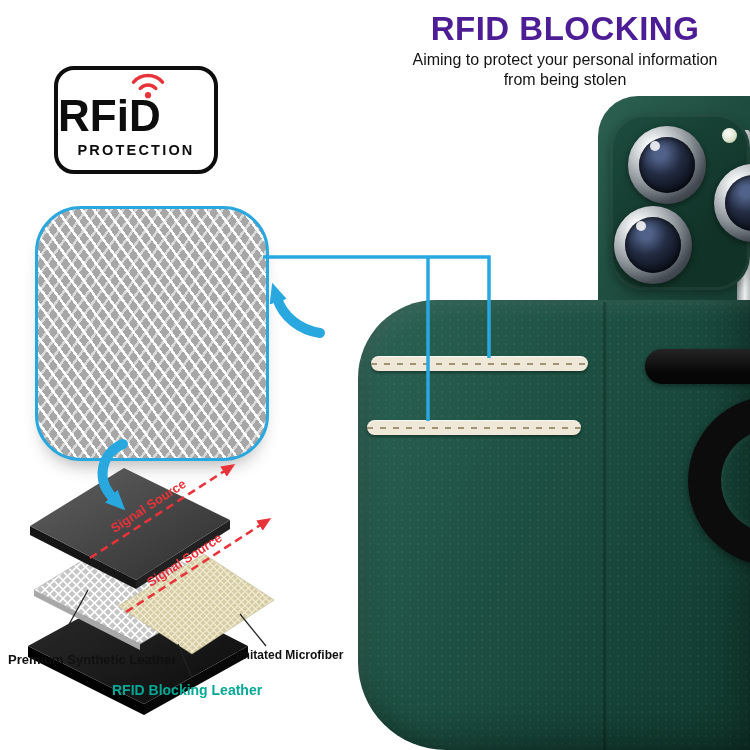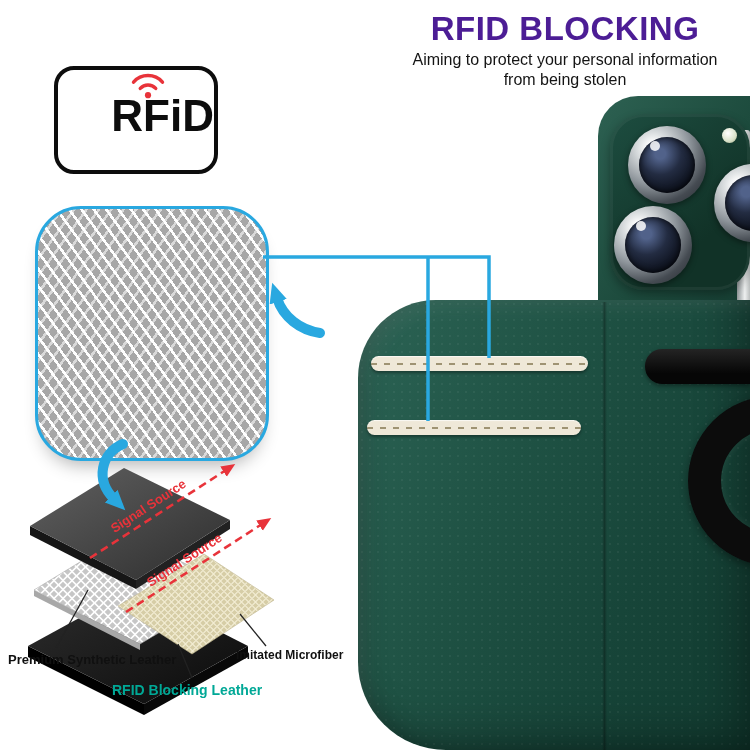--- a/index.html
+++ b/index.html
@@ -17,21 +17,21 @@
     font-size:16px;line-height:20px;color:#141414;z-index:6;
   }
   .subline1{top:50px}.subline2{top:70px}
   
   .rfid-badge{
     position:absolute;left:54px;top:66px;width:156px;height:100px;background:#fff;
     border:4px solid #0d0d0d;border-radius:20px;z-index:6;
   }
   .rfid-wifi{position:absolute;left:70px;top:2px;width:40px;height:27px;}
   .rfid-word{
-    position:absolute;left:0;right:0;top:22px;text-align:right;
+    position:absolute;left:0;right:0;top:22px;text-align:left;
     font-size:44px;font-weight:700;line-height:48px;color:#0d0d0d;
   }
   .rfid-protection{
     position:absolute;left:0;right:0;top:72px;text-align:center;
     font-size:14.5px;font-weight:700;letter-spacing:2.2px;color:#0d0d0d;
   }
   
   .mesh-panel{
     position:absolute;left:35px;top:206px;width:228px;height:249px;z-index:6;
     border:3px solid var(--accent-blue,#29a8e0);border-radius:46px;
@@ -157,20 +157,21 @@
   <div class="subline subline1">Aiming to protect your personal information</div>
   <div class="subline subline2">from being stolen</div>
 
   <div class="rfid-badge">
     <svg class="rfid-wifi" viewBox="0 0 40 28">
       <circle cx="20" cy="24" r="3.2" fill="#e8333a"></circle>
       <path d="M12,17 A11,11 0 0 1 28,17" stroke="#e8333a" stroke-width="3.6" fill="none" stroke-linecap="round"></path>
       <path d="M5,10.5 A20,20 0 0 1 35,10.5" stroke="#e8333a" stroke-width="3.6" fill="none" stroke-linecap="round"></path>
     </svg>
     <div class="rfid-word"><span>RF</span><span>i</span><span>D</span></div>
+    <div class="rfid-protection">PROTECTION</div>
   </div>
 
   <div class="mesh-panel"></div>
 
   <svg class="overlay" width="750" height="750" viewBox="0 0 750 750">
     <defs>
       <marker id="arrB" markerUnits="userSpaceOnUse" markerWidth="30" markerHeight="30" refX="4" refY="9" orient="auto">
         <path d="M0,0 L20,9 L0,18 Z" fill="#29a8e0"></path>
       </marker>
       <marker id="arrR" markerUnits="userSpaceOnUse" markerWidth="22" markerHeight="22" refX="3" refY="6" orient="auto">

